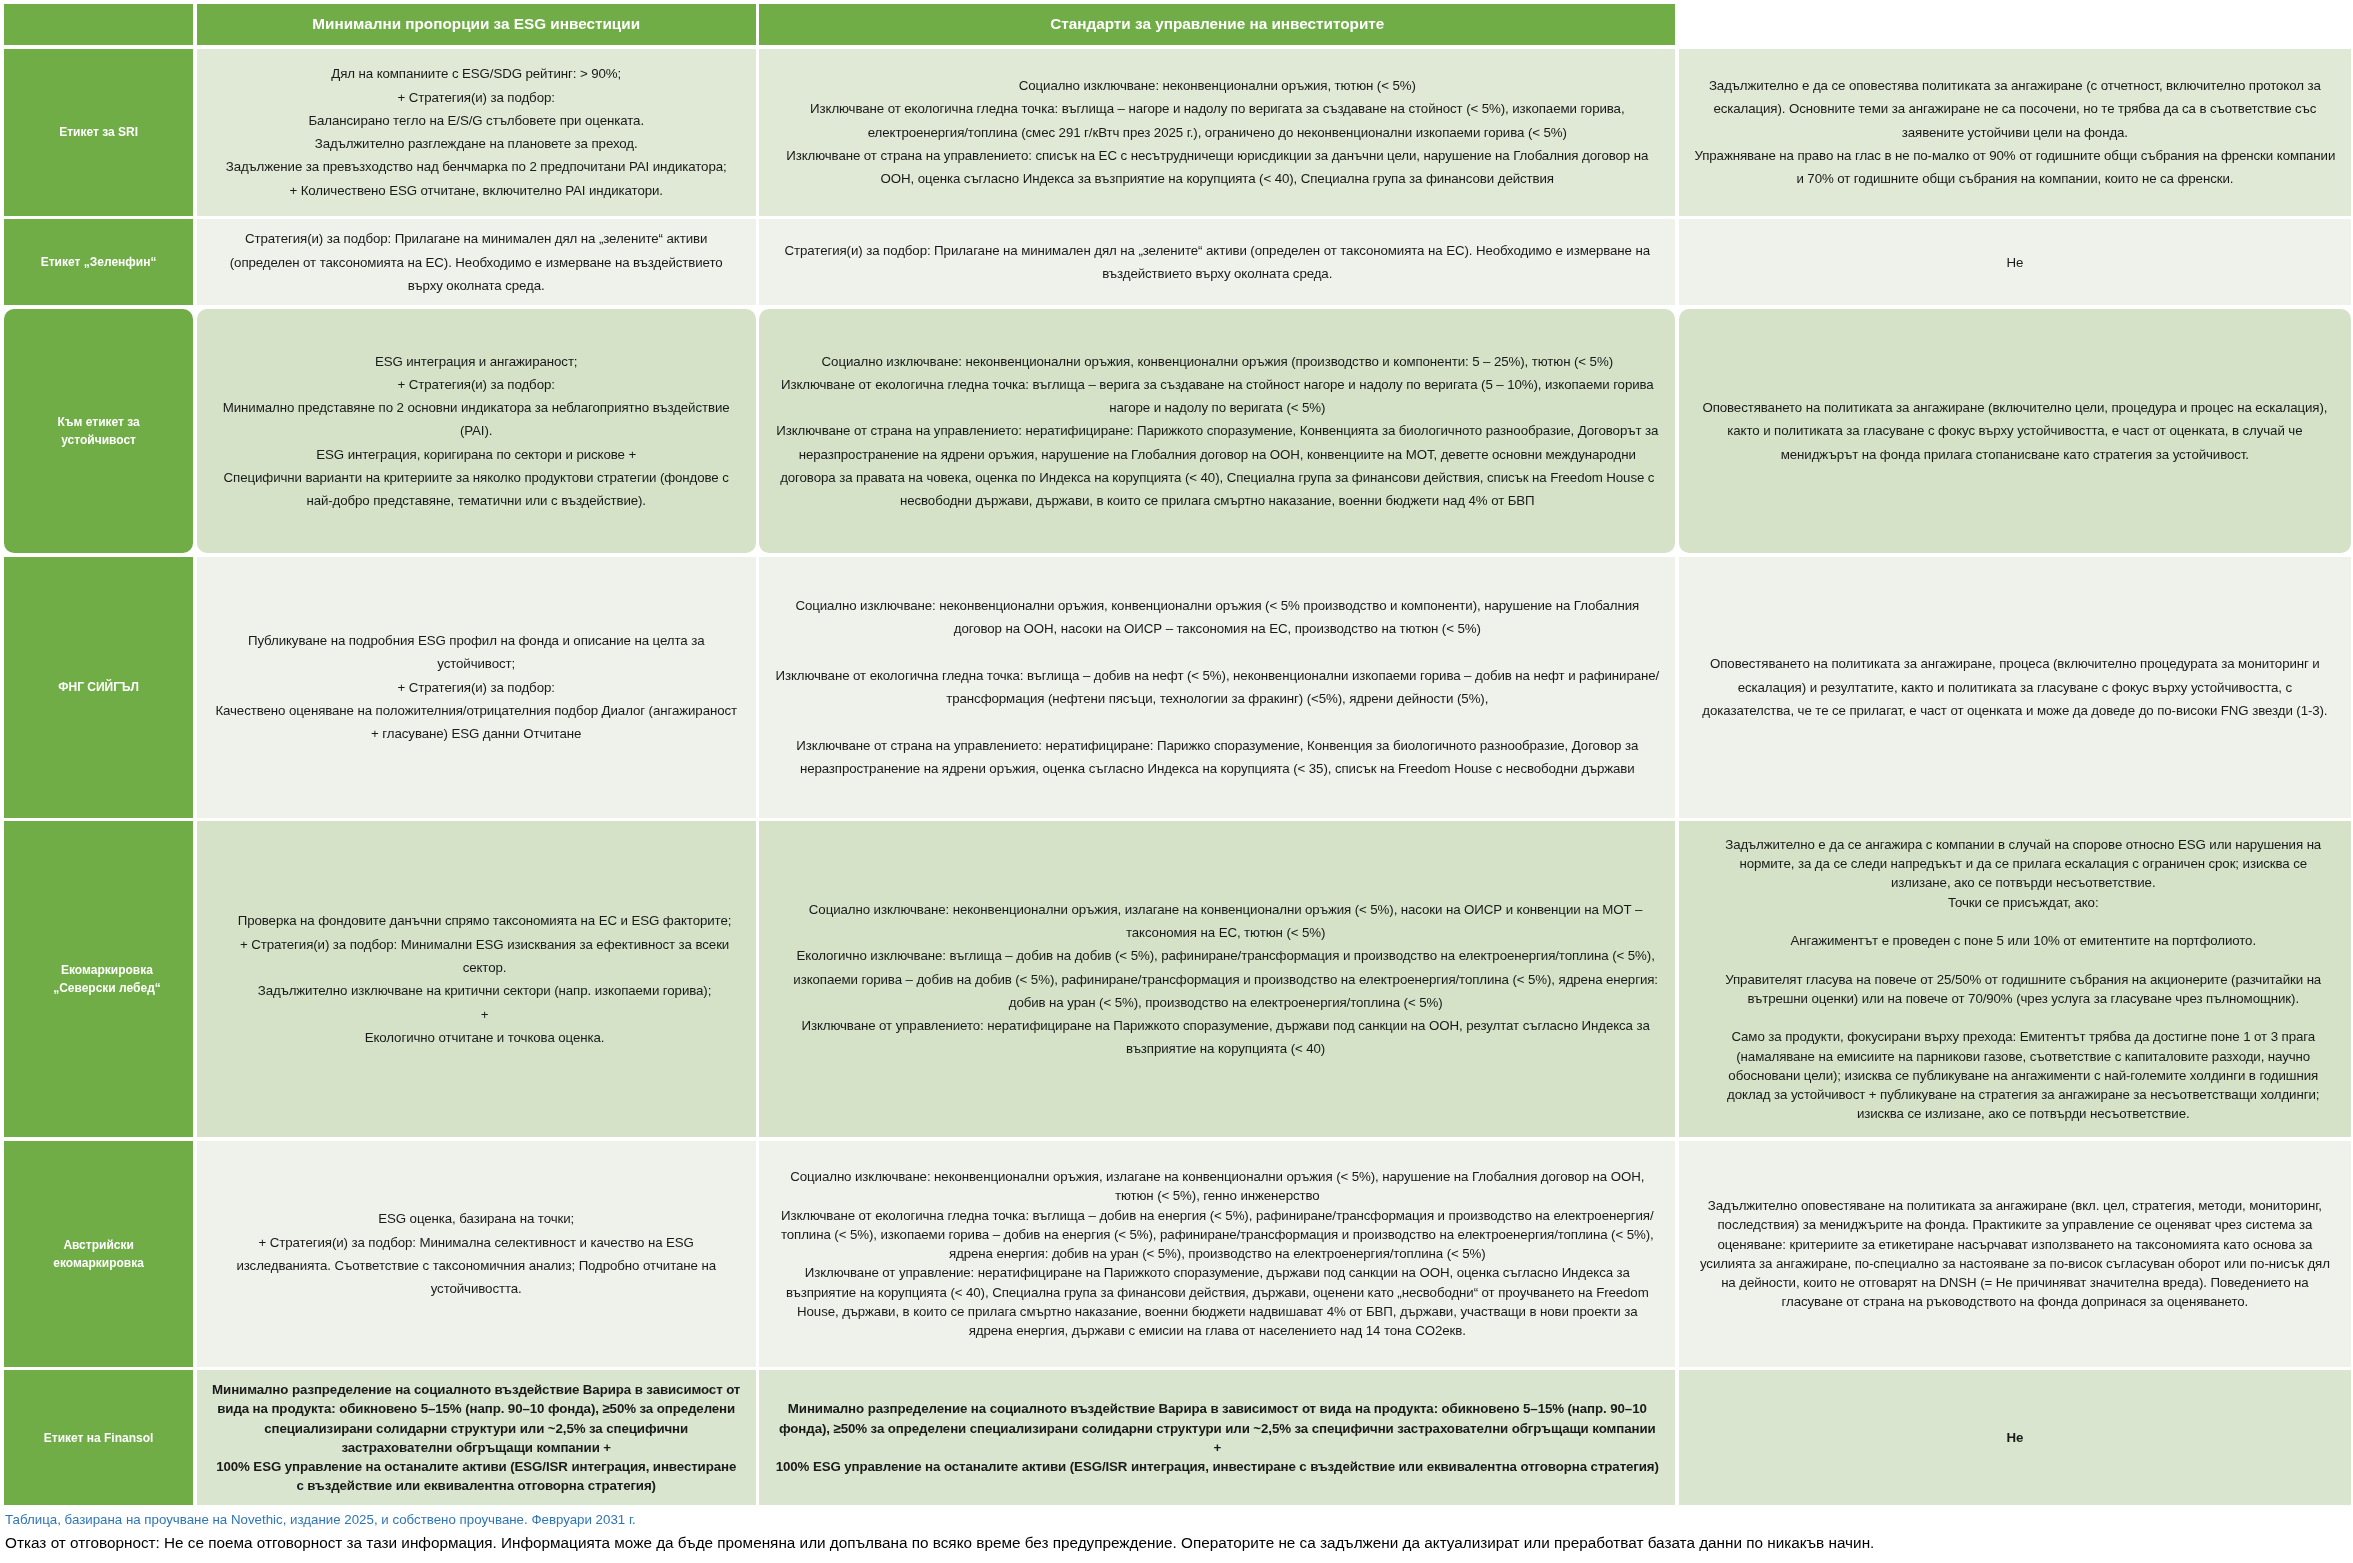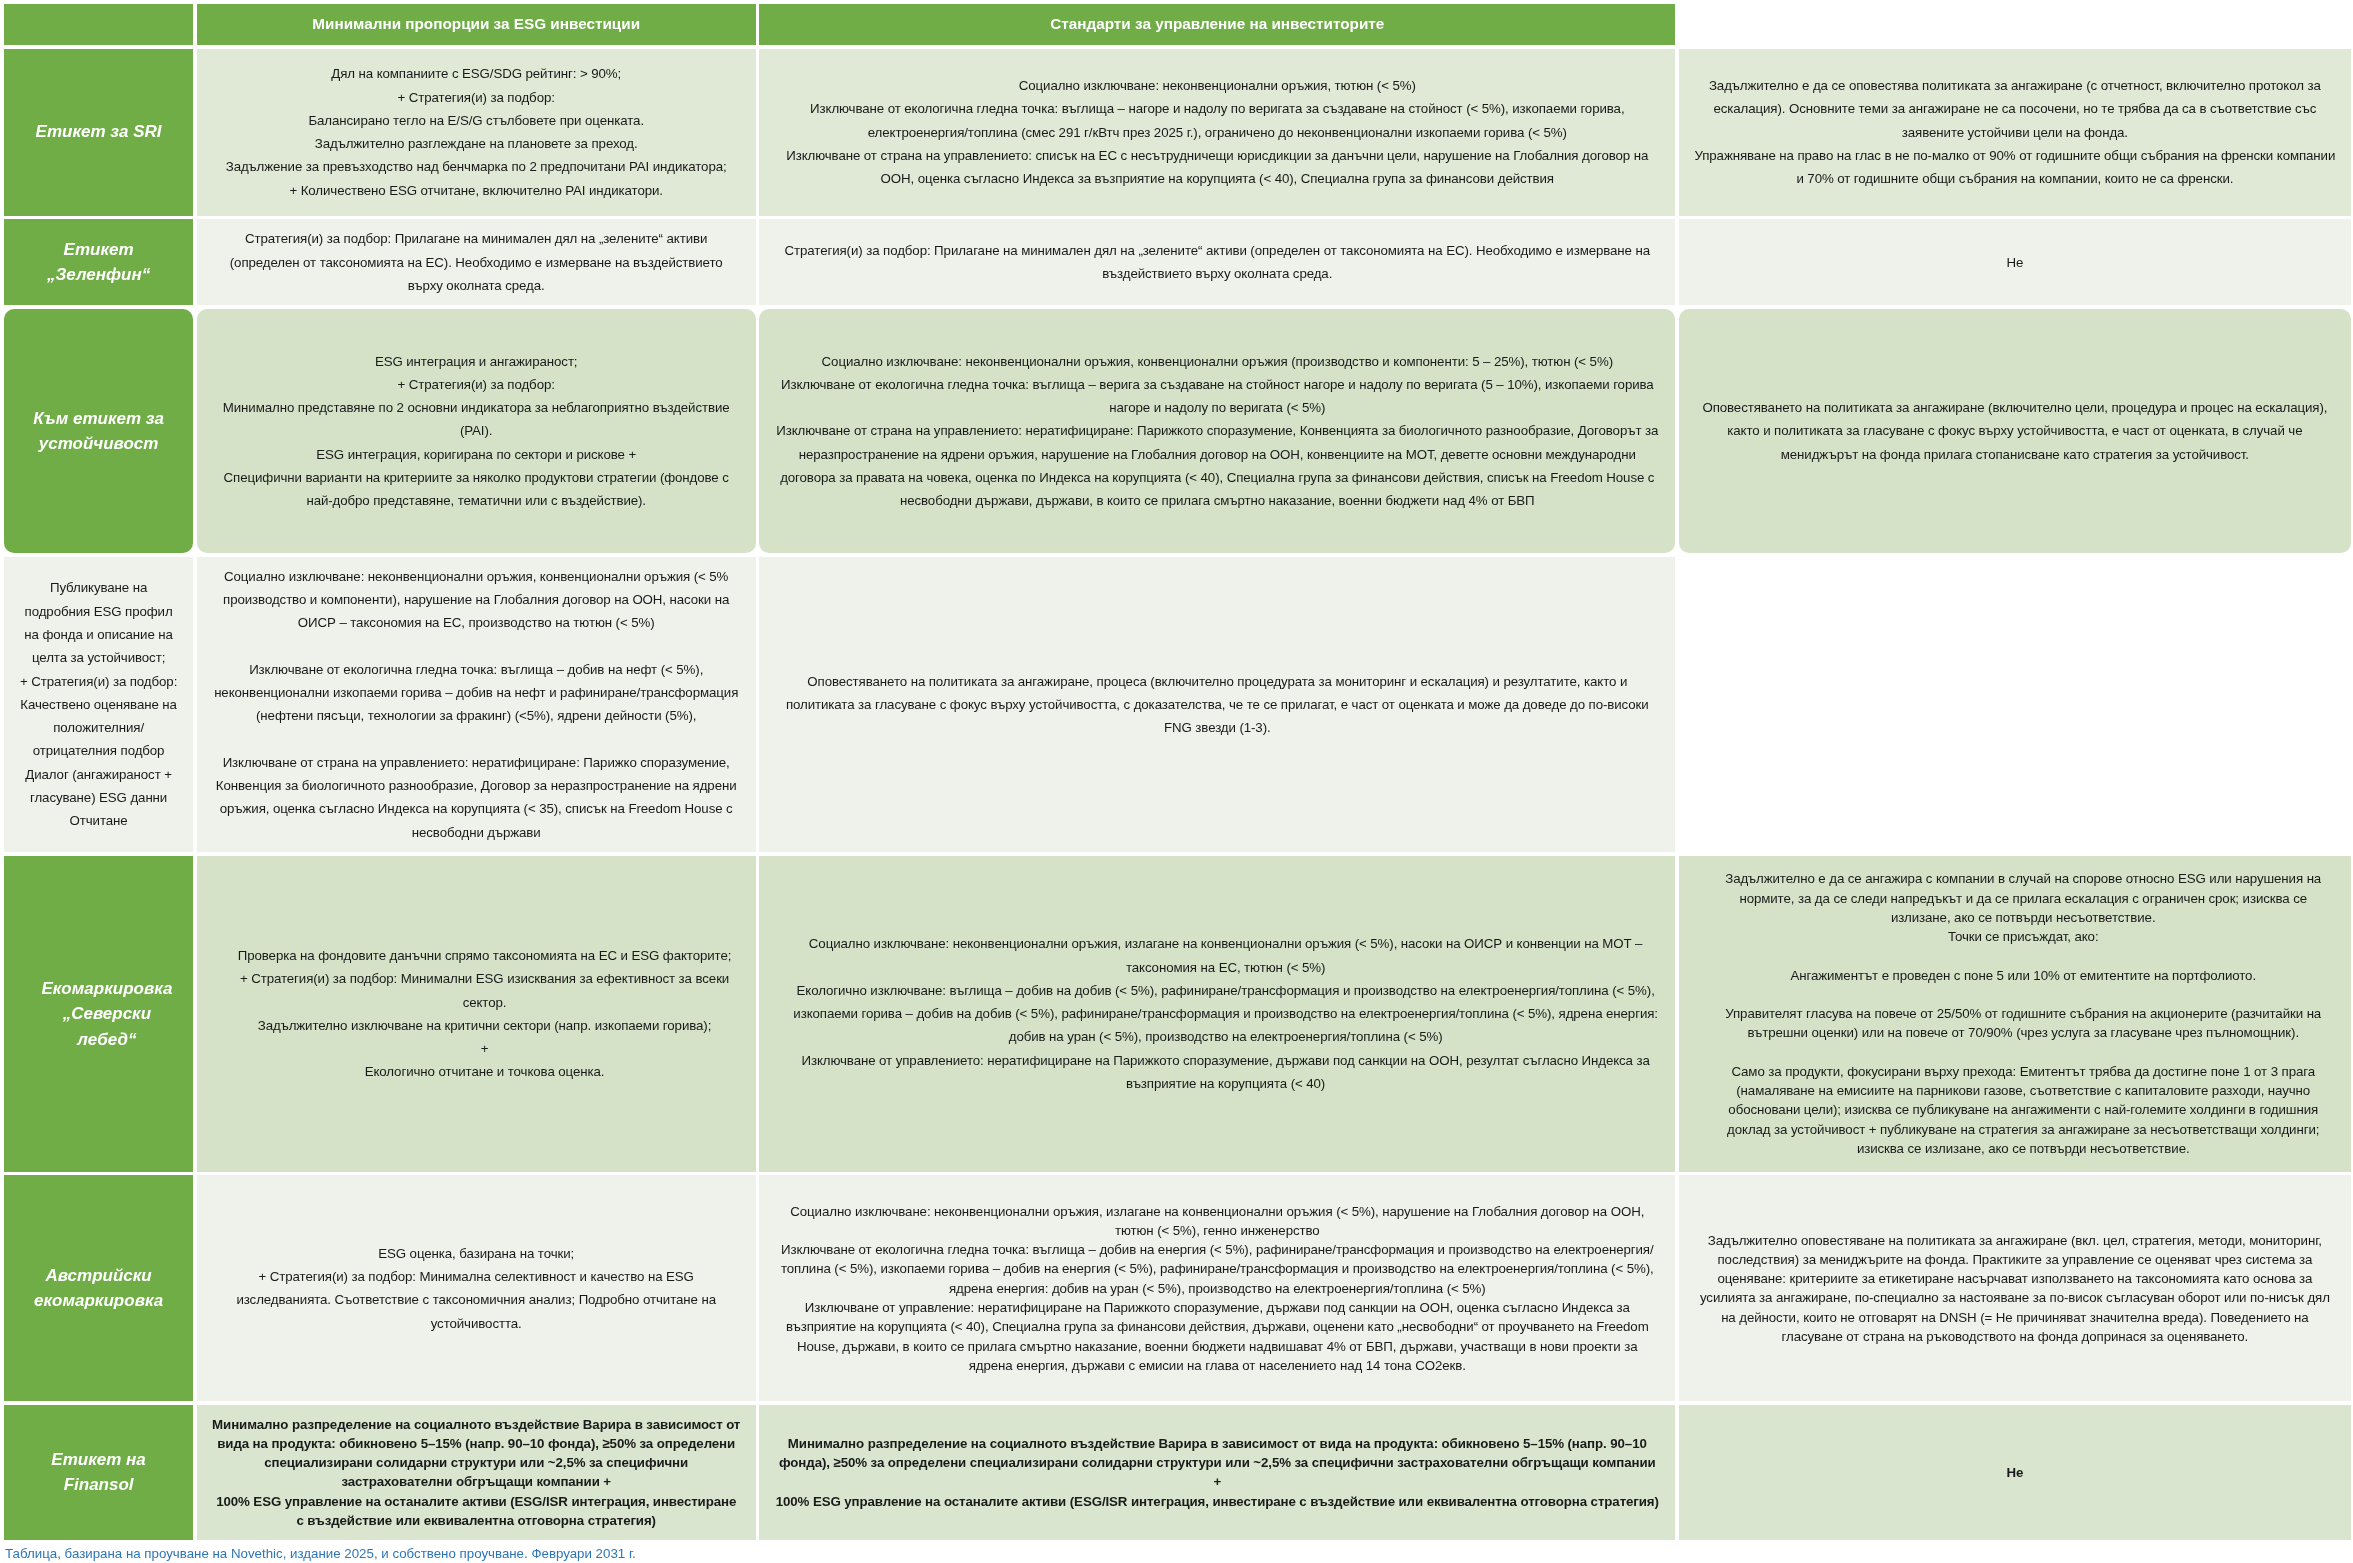--- a/index.html
+++ b/index.html
@@ -23,21 +23,21 @@
     box-sizing:border-box;
     white-space:pre-line;
   }
   .head{
     background:#70ad47;color:#ffffff;
     font-weight:bold;font-size:15.3px;line-height:1.35;
     min-height:41px;
   }
   .label-cell{
     background:#70ad47;color:#ffffff;
-    font-weight:bold;font-size:17px;line-height:1.5;font-style:italic;
+    font-weight:bold;font-size:12px;line-height:1.5;
   }
   .body-cell{font-size:13.3px;line-height:1.75;letter-spacing:-0.1px;}
   .band-a{background:#dfe9d5;}
   .band-b{background:#eff2eb;}
   .band-c{background:#d5e2c8;}
   .band-d{background:#d9e5ce;font-weight:bold;}
   .r1{min-height:167px;}
   .r2{min-height:66px;}
   .r3{min-height:244px;border-radius:10px;}
   .r4{min-height:261px;}
@@ -89,20 +89,21 @@
 Минимално представяне по 2 основни индикатора за неблагоприятно въздействие (PAI).
 ESG интеграция, коригирана по сектори и рискове +
 Специфични варианти на критериите за няколко продуктови стратегии (фондове с най-добро представяне, тематични или с въздействие).</div>
     <div class="cell body-cell band-c r3">Социално изключване: неконвенционални оръжия, конвенционални оръжия (производство и компоненти: 5 – 25%), тютюн (&lt; 5%)
 Изключване от екологична гледна точка: въглища – верига за създаване на стойност нагоре и надолу по веригата (5 – 10%), изкопаеми горива нагоре и надолу по веригата (&lt; 5%)
 Изключване от страна на управлението: нератифициране: Парижкото споразумение, Конвенцията за биологичното разнообразие, Договорът за неразпространение на ядрени оръжия, нарушение на Глобалния договор на ООН, конвенциите на МОТ, деветте основни международни договора за правата на човека, оценка по Индекса на корупцията (&lt; 40), Специална група за финансови действия, списък на Freedom House с несвободни държави, държави, в които се прилага смъртно наказание, военни бюджети над 4% от БВП</div>
     <div class="cell body-cell band-c r3">Оповестяването на политиката за ангажиране (включително цели, процедура и процес на ескалация), както и политиката за гласуване с фокус върху устойчивостта, е част от оценката, в случай че мениджърът на фонда прилага стопанисване като стратегия за устойчивост.</div>
   </div>
 
   <div class="row">
+    <div class="cell label-cell r4">ФНГ СИЙГЪЛ</div>
     <div class="cell body-cell band-b r4">Публикуване на подробния ESG профил на фонда и описание на целта за устойчивост;
 + Стратегия(и) за подбор:
 Качествено оценяване на положителния/отрицателния подбор Диалог (ангажираност + гласуване) ESG данни Отчитане</div>
     <div class="cell body-cell band-b r4">Социално изключване: неконвенционални оръжия, конвенционални оръжия (&lt; 5% производство и компоненти), нарушение на Глобалния договор на ООН, насоки на ОИСР – таксономия на ЕС, производство на тютюн (&lt; 5%)
 
 Изключване от екологична гледна точка: въглища – добив на нефт (&lt; 5%), неконвенционални изкопаеми горива – добив на нефт и рафиниране/трансформация (нефтени пясъци, технологии за фракинг) (&lt;5%), ядрени дейности (5%),
 
 Изключване от страна на управлението: нератифициране: Парижко споразумение, Конвенция за биологичното разнообразие, Договор за неразпространение на ядрени оръжия, оценка съгласно Индекса на корупцията (&lt; 35), списък на Freedom House с несвободни държави</div>
     <div class="cell body-cell band-b r4">Оповестяването на политиката за ангажиране, процеса (включително процедурата за мониторинг и ескалация) и резултатите, както и политиката за гласуване с фокус върху устойчивостта, с доказателства, че те се прилагат, е част от оценката и може да доведе до по-високи FNG звезди (1-3).</div>
   </div>

